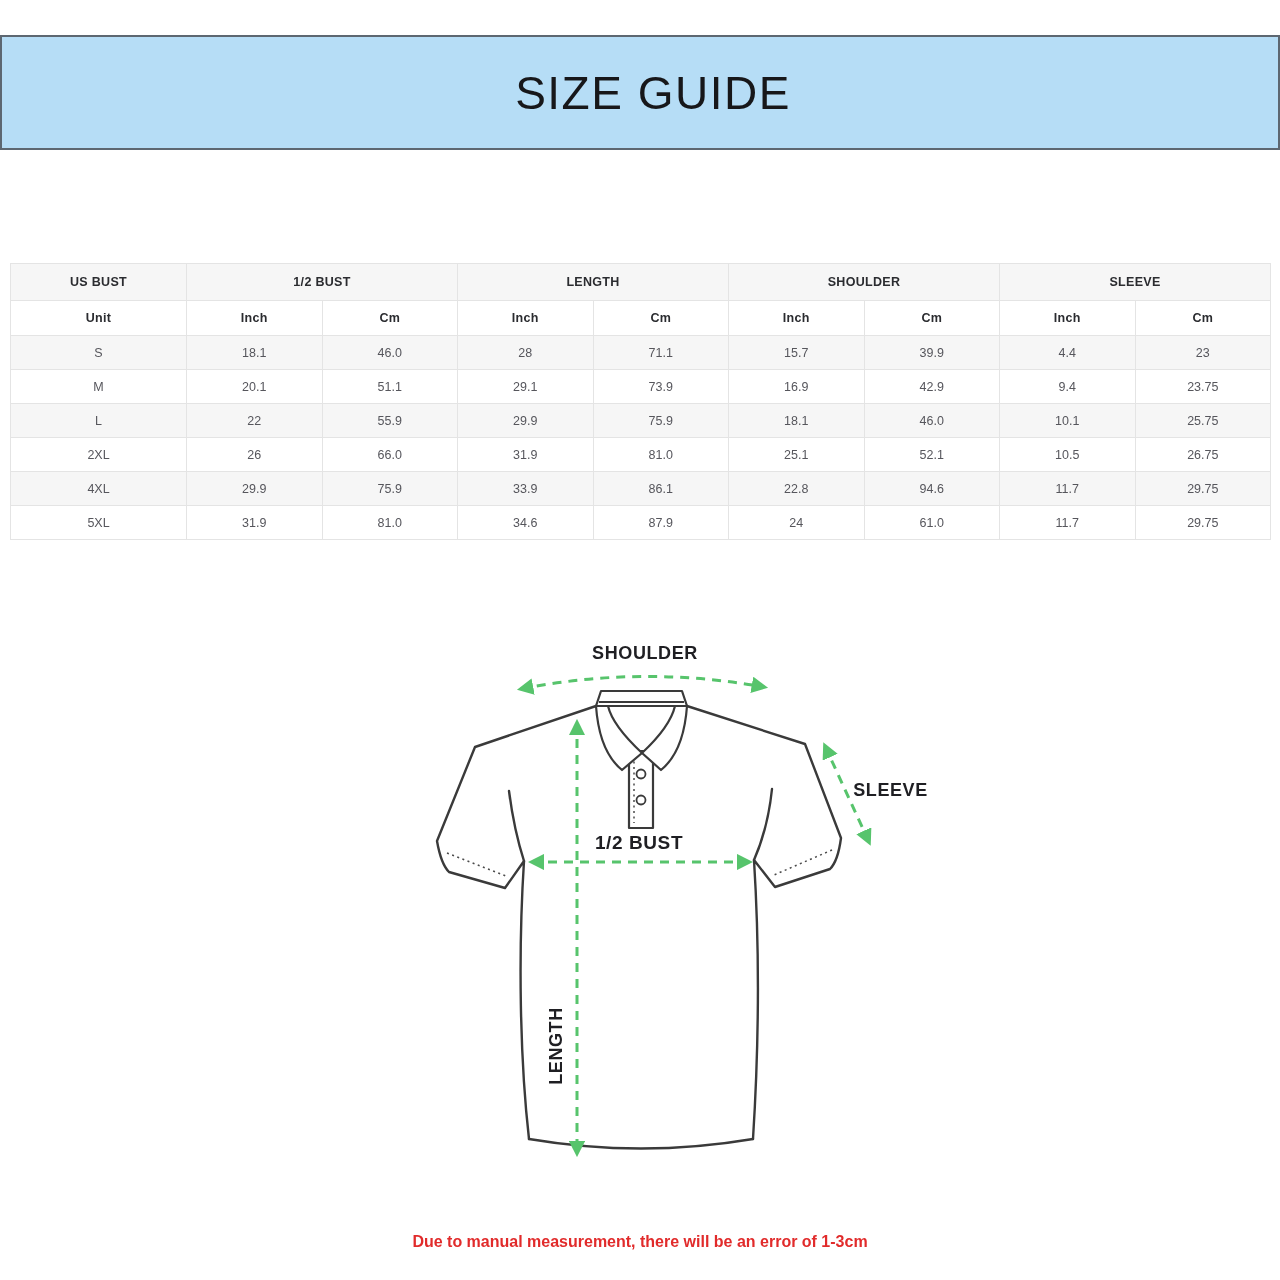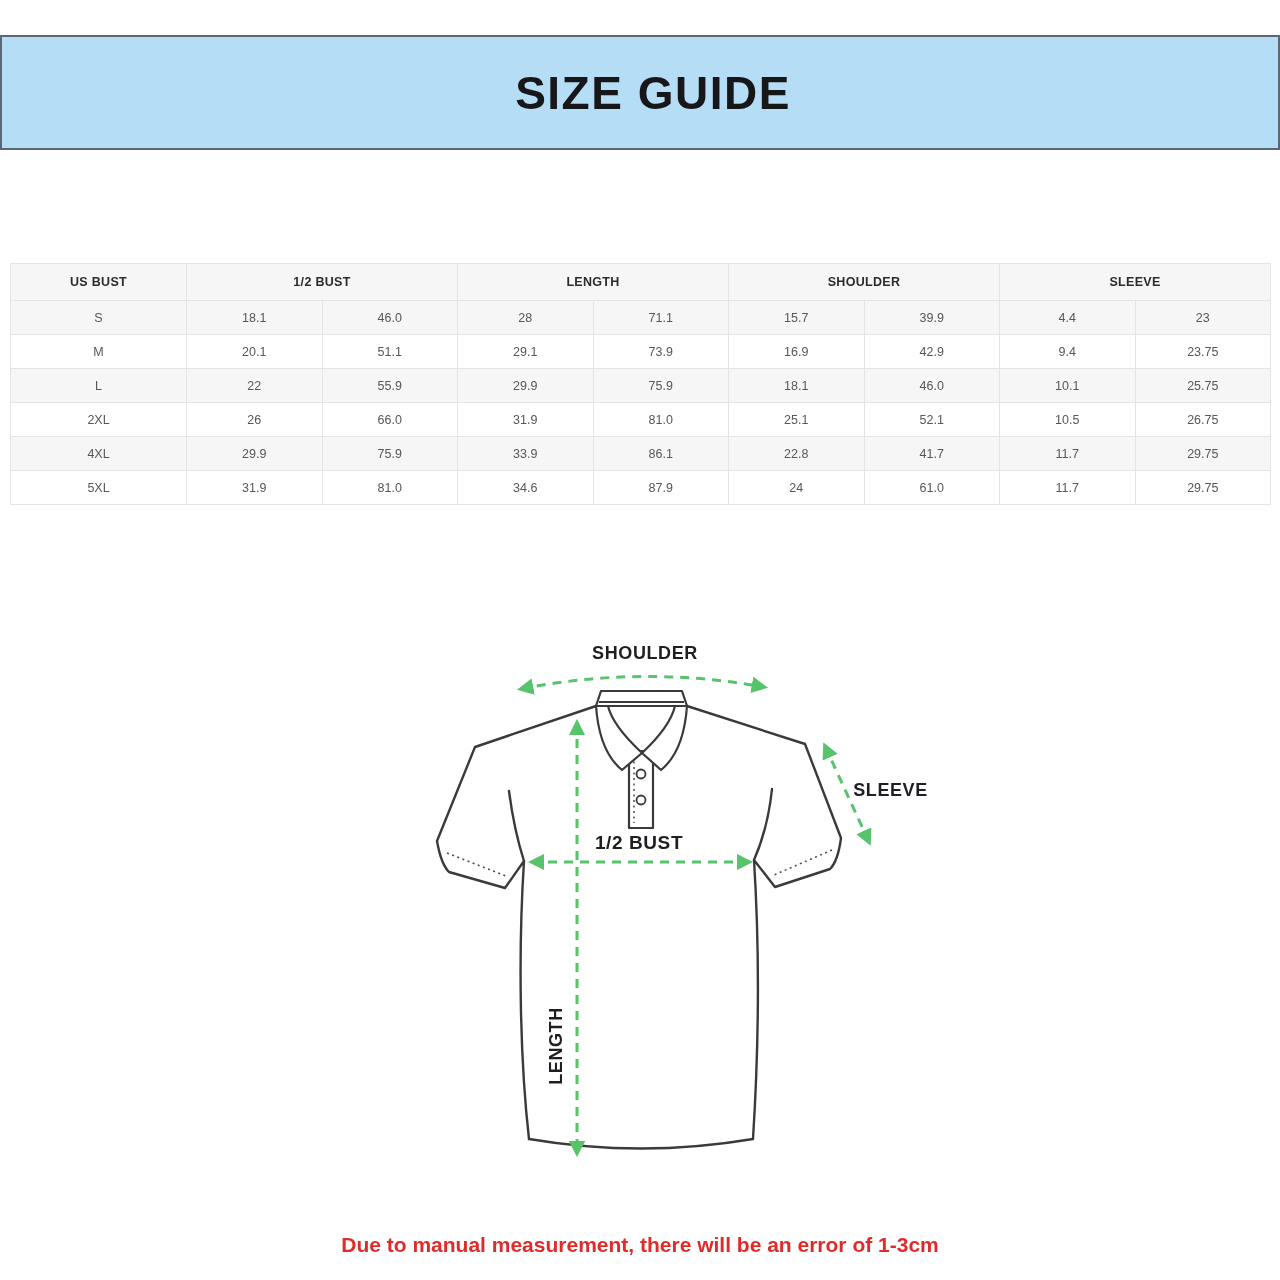--- a/index.html
+++ b/index.html
@@ -22,21 +22,21 @@
     overflow:hidden;
   }
   
   .banner{
     position:absolute;left:0;top:35px;width:1280px;height:115px;
     background:var(--banner-bg);
     border:2px solid var(--banner-border);
     display:flex;align-items:center;justify-content:center;
   }
   .banner-title{
-    font-size:46px;font-weight:700;letter-spacing:1.5px;color:#17171a;margin-left:26px;
+    font-size:46px;font-weight:400;letter-spacing:1.5px;color:#17171a;margin-left:26px;
   }
   
   .size-table-wrap{position:absolute;left:10px;top:263px;width:1260px;}
   table{border-collapse:collapse;width:1260px;table-layout:fixed;}
   th,td{
     border:1px solid var(--grid);
     text-align:center;vertical-align:middle;
     font-size:12.5px;
   }
   thead th{color:var(--head-text);font-weight:700;letter-spacing:.3px;}
@@ -58,21 +58,21 @@
     font-size:18px;text-align:center;
   }
   .label-shoulder{left:560px;top:643px;width:170px;}
   .label-sleeve{left:838px;top:780px;width:105px;}
   .label-bust{left:559px;top:832px;width:160px;font-size:19px;}
   .label-length{left:496px;top:1034px;width:120px;height:24px;line-height:24px;
     transform:rotate(-90deg);transform-origin:center;}
   
   .note{
     position:absolute;left:0;top:1233px;width:1280px;
-    text-align:center;font-size:21px;font-weight:700;color:var(--note);
+    text-align:center;font-size:16px;font-weight:700;color:var(--note);
   }
 </style>
 </head>
 <body>
 
 <div class="banner">
   <div class="banner-title">SIZE GUIDE</div>
 </div>
 
 <div class="size-table-wrap">
@@ -88,20 +88,31 @@
         <col style="width: 135.5px;">
         <col style="width: 135.5px;">
       </colgroup>
     <thead>
       <tr id="group-row">
           <th>US BUST</th>
           <th colspan="2">1/2 BUST</th>
           <th colspan="2">LENGTH</th>
           <th colspan="2">SHOULDER</th>
           <th colspan="2">SLEEVE</th>
+        </tr>
+      <tr id="unit-row">
+          <th>Unit</th>
+          <th>Inch</th>
+          <th>Cm</th>
+          <th>Inch</th>
+          <th>Cm</th>
+          <th>Inch</th>
+          <th>Cm</th>
+          <th>Inch</th>
+          <th>Cm</th>
         </tr>
     </thead>
     <tbody id="table-body">
         <tr>
           <td>S</td>
           <td>18.1</td>
           <td>46.0</td>
           <td>28</td>
           <td>71.1</td>
           <td>15.7</td>
@@ -142,21 +153,21 @@
           <td>10.5</td>
           <td>26.75</td>
         </tr>
         <tr>
           <td>4XL</td>
           <td>29.9</td>
           <td>75.9</td>
           <td>33.9</td>
           <td>86.1</td>
           <td>22.8</td>
-          <td>41.7</td>
+          <td>94.6</td>
           <td>11.7</td>
           <td>29.75</td>
         </tr>
         <tr>
           <td>5XL</td>
           <td>31.9</td>
           <td>81.0</td>
           <td>34.6</td>
           <td>87.9</td>
           <td>24</td>

